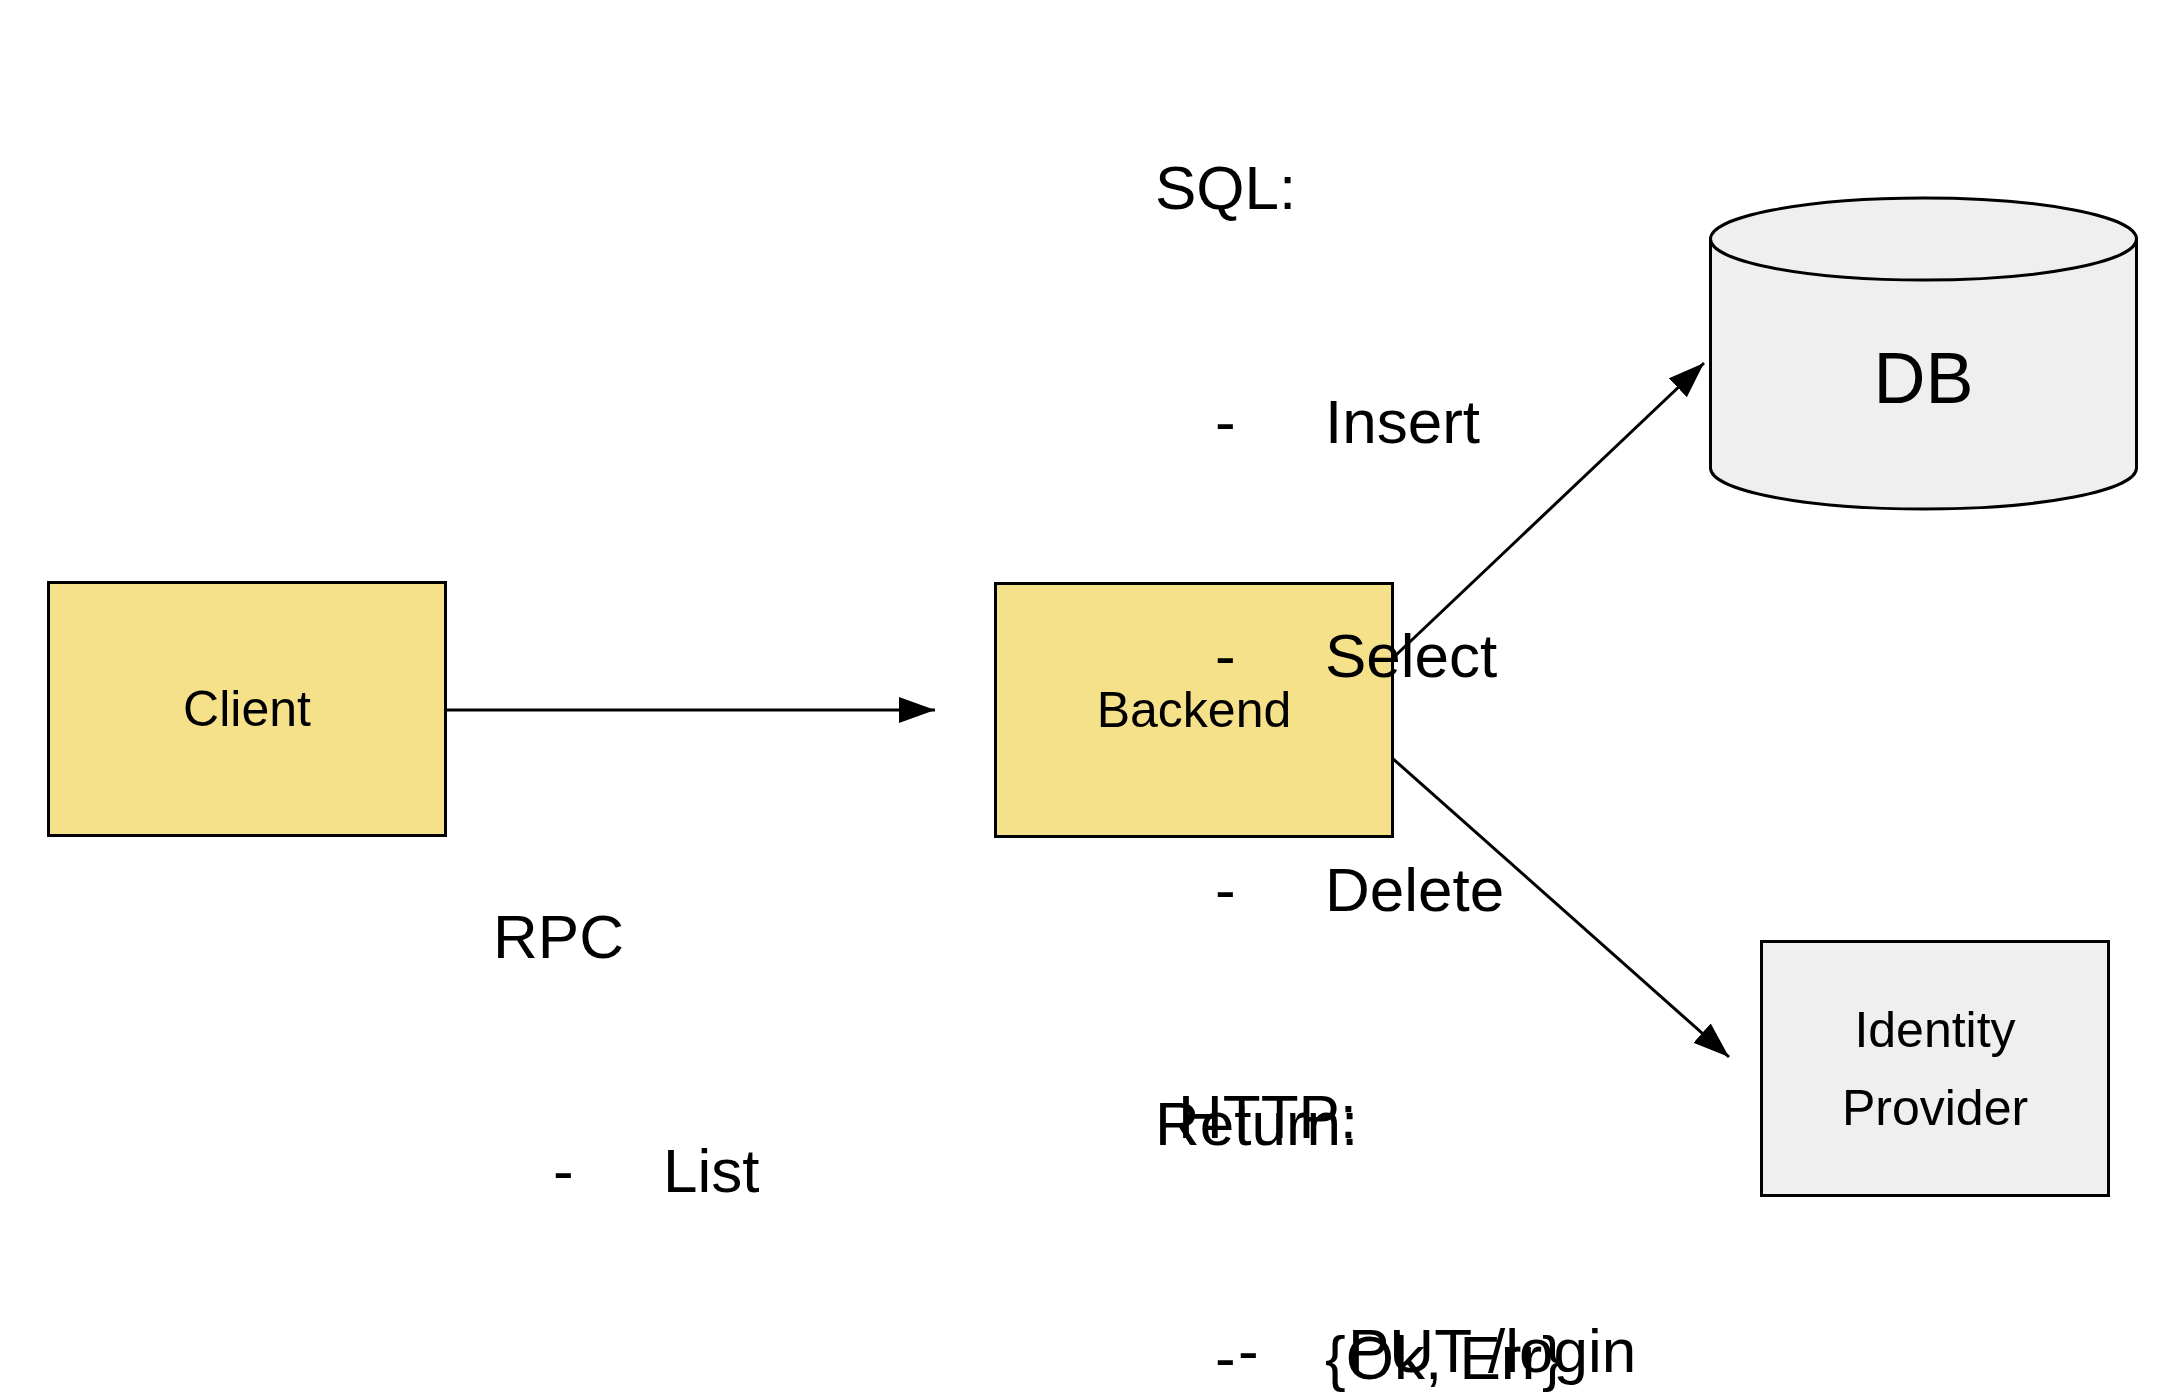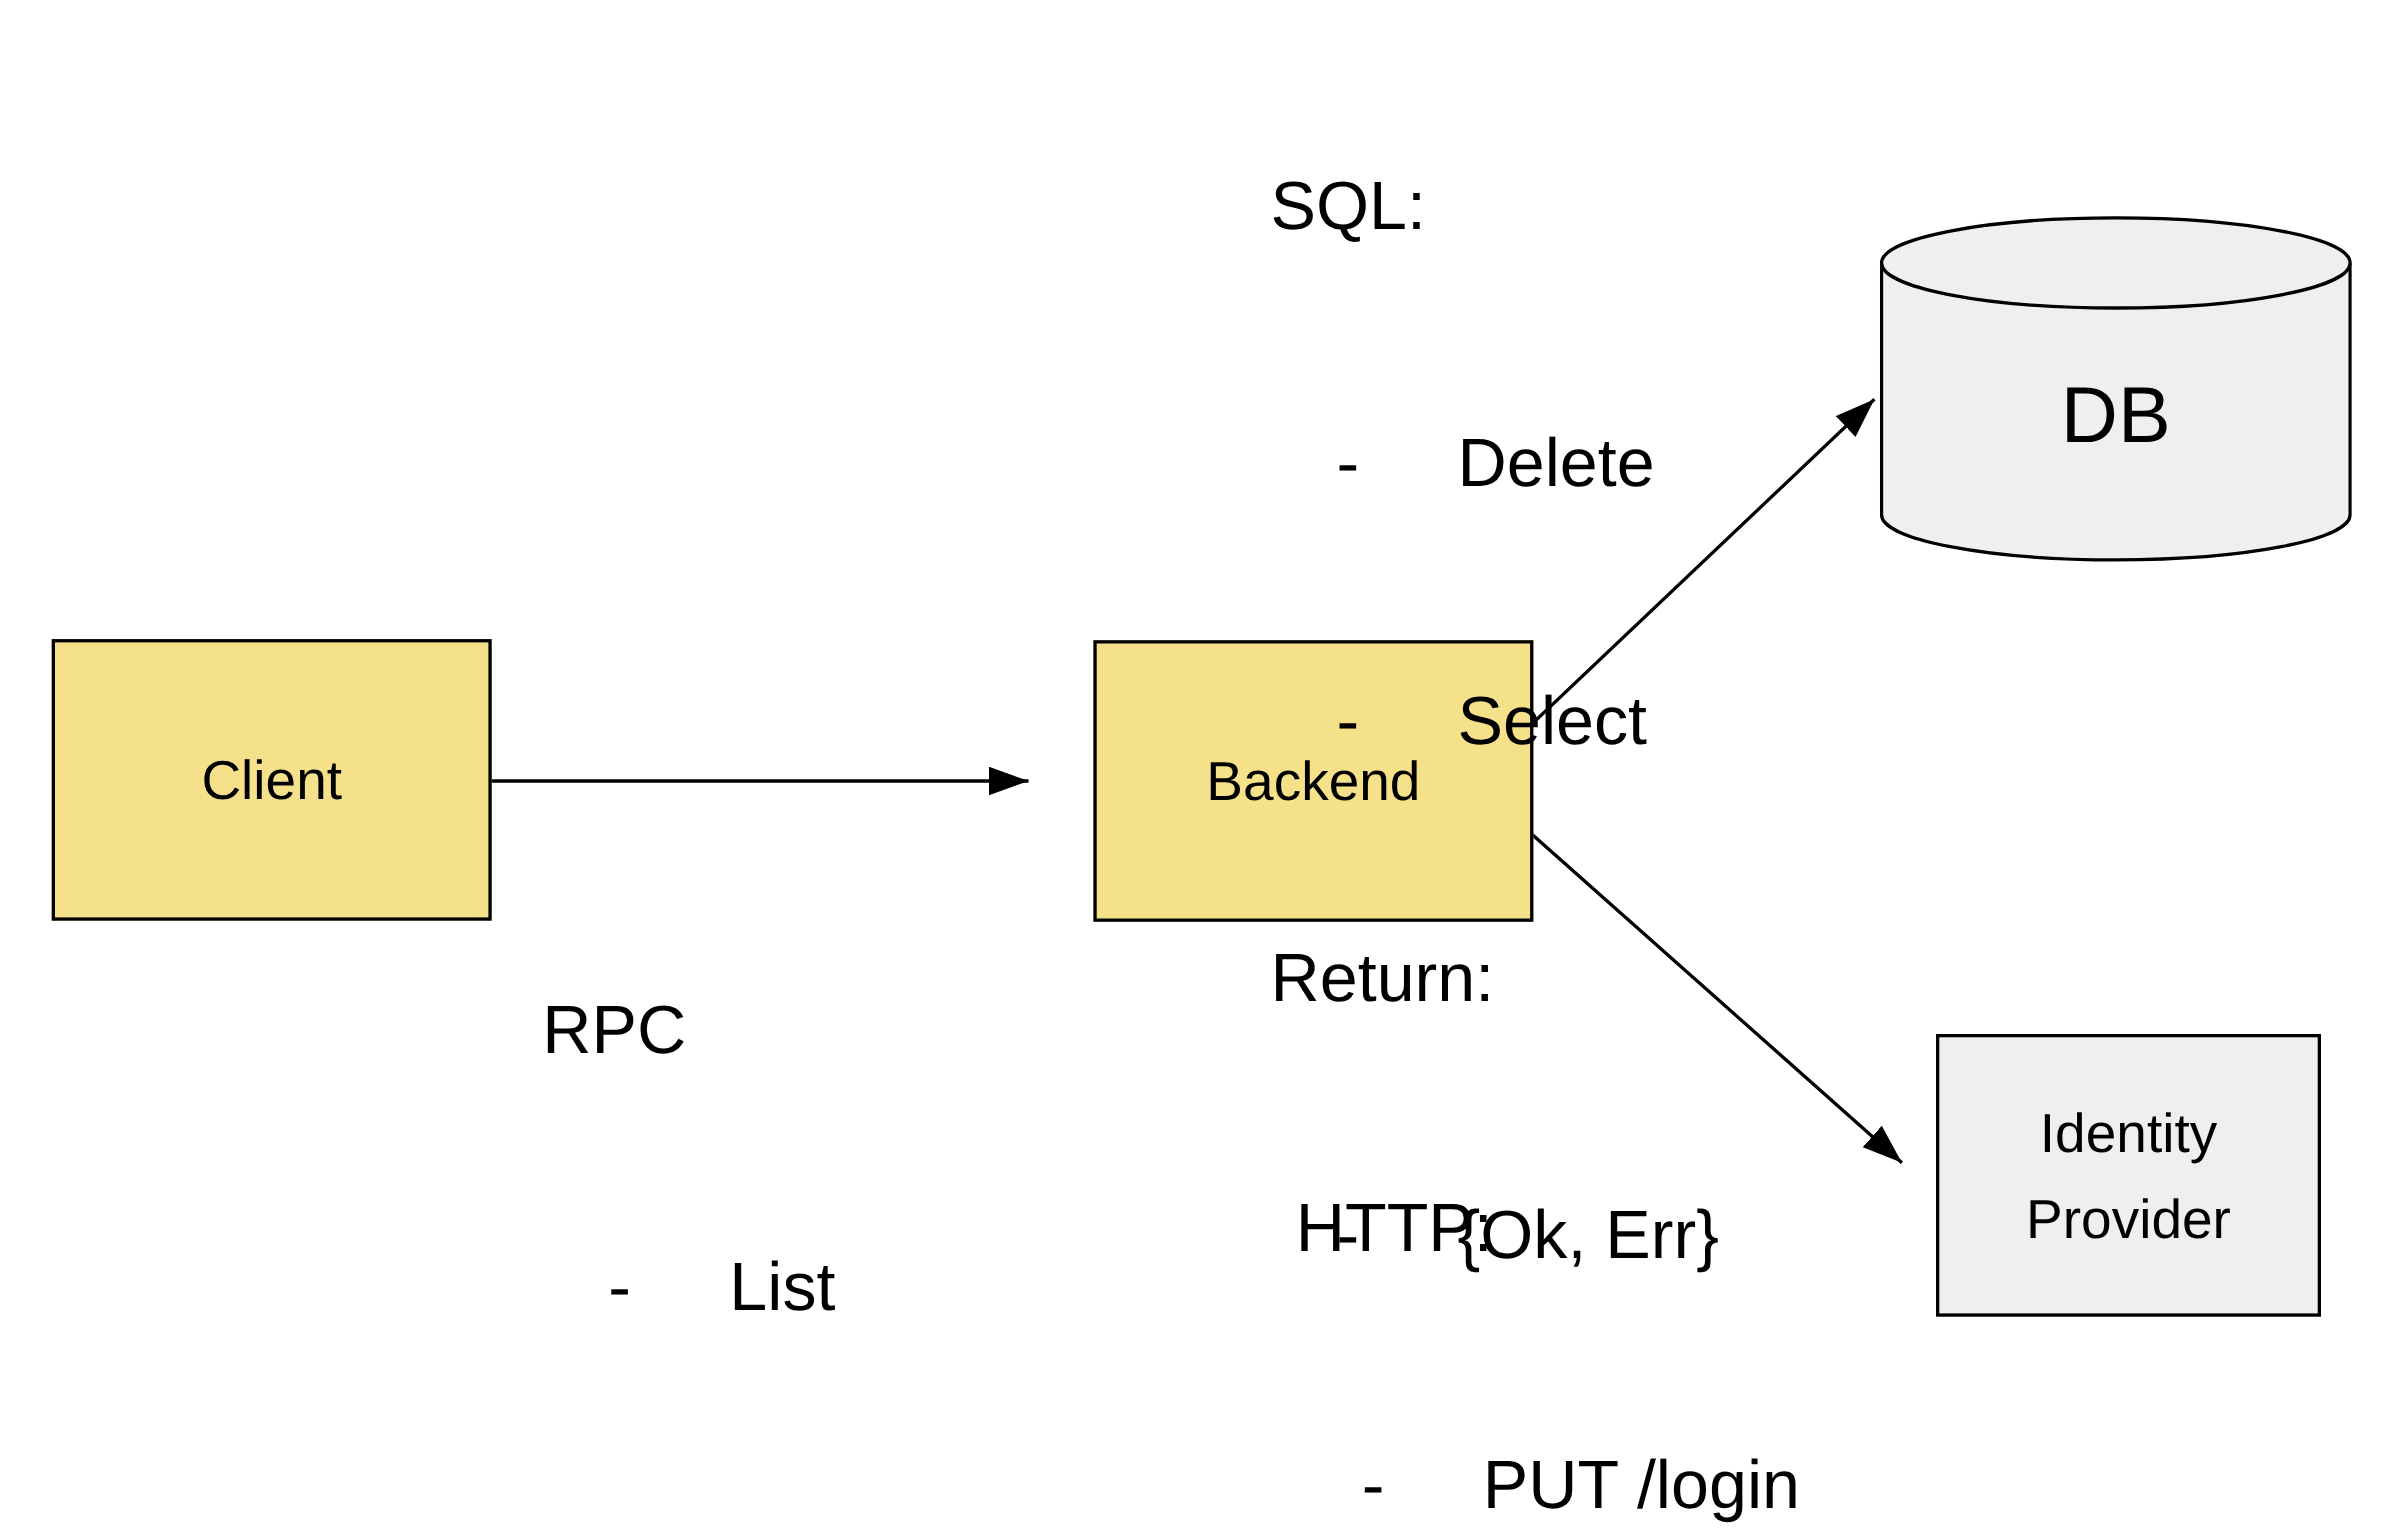--- a/index.html
+++ b/index.html
@@ -94,22 +94,23 @@
     </svg>
     <div class="db-label">DB</div>
   </div>
 
   <div class="node" id="node-idp" style="background-color: rgb(239, 239, 239);">
     <span>Identity Provider</span>
   </div>
 
   <div class="note" id="note-sql">
     <div>SQL:</div>
+    <div><span class="dash">-</span><span>Insert</span></div>
+    <div><span class="dash">-</span><span>Select</span></div>
     <div><span class="dash">-</span><span>Delete</span></div>
-    <div><span class="dash">-</span><span>Select</span></div>
     <div>Return:</div>
     <div><span class="dash">-</span><span>{Ok, Err}</span></div>
   </div>
 
   <div class="note" id="note-rpc">
     <div>RPC</div>
     <div><span class="dash">-</span><span>List</span></div>
     
     
     

